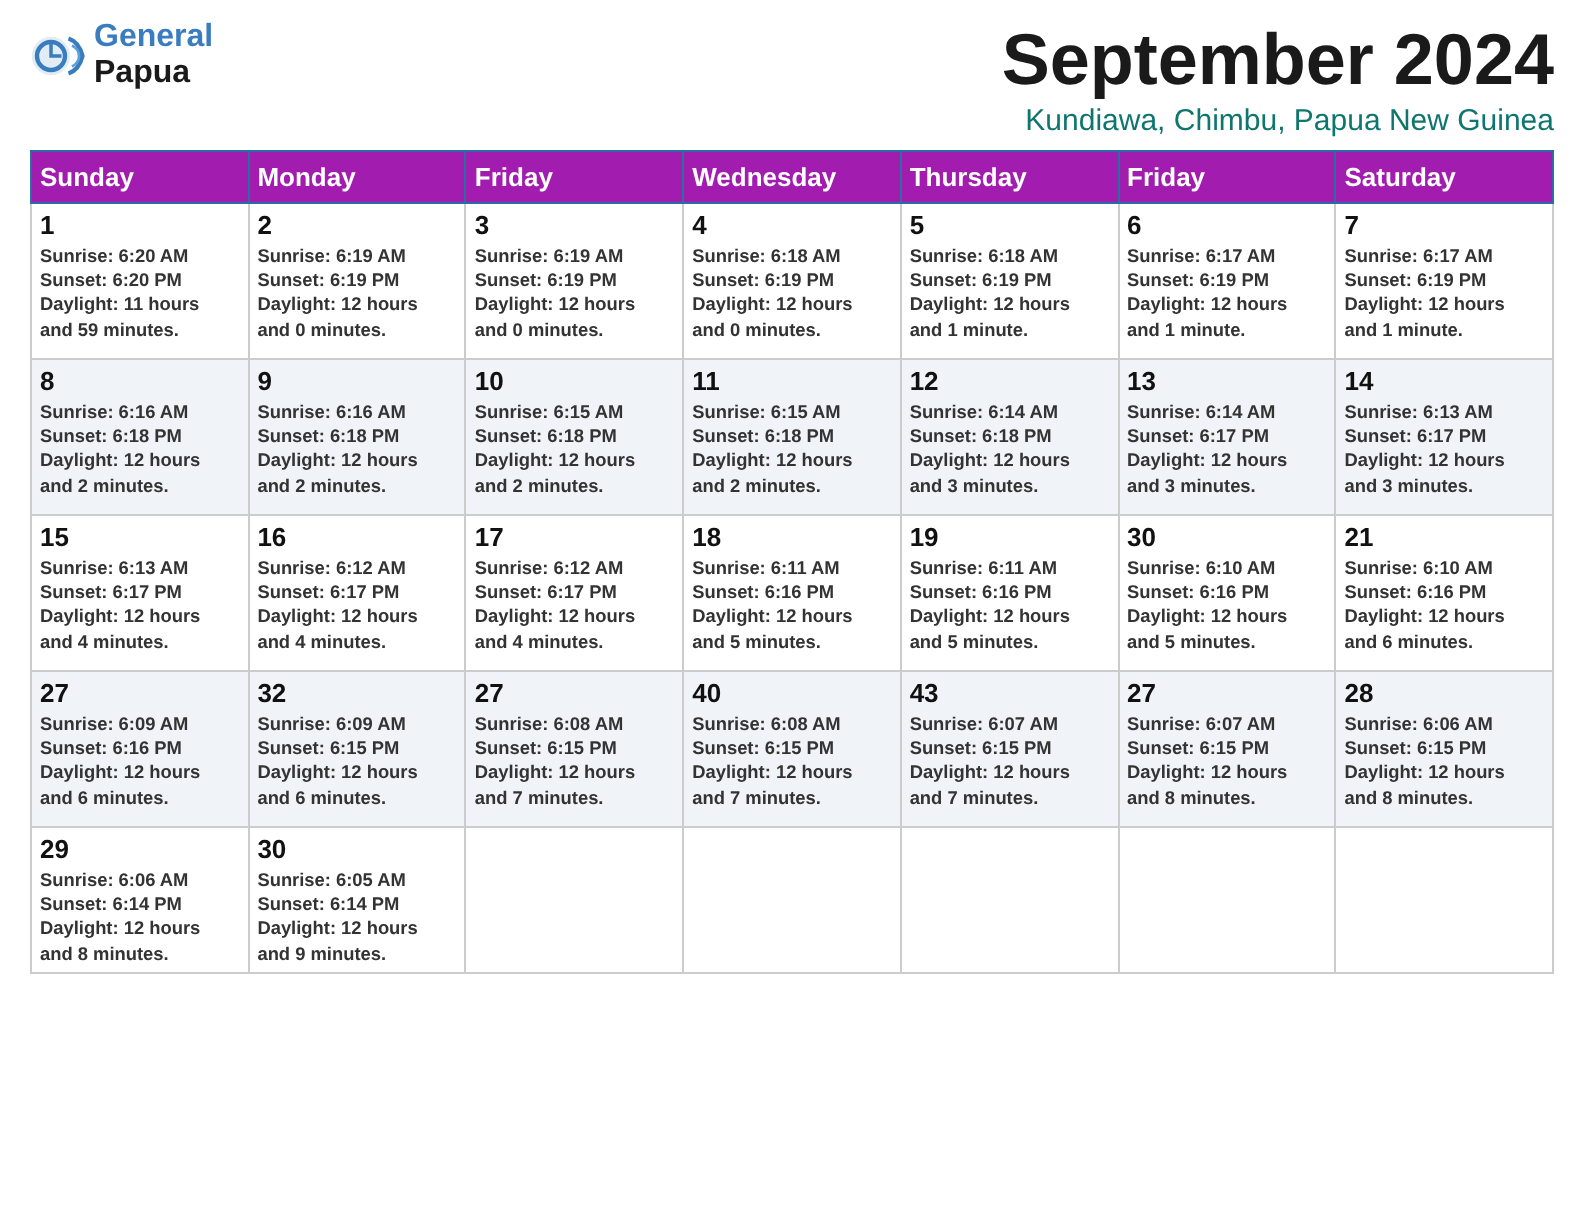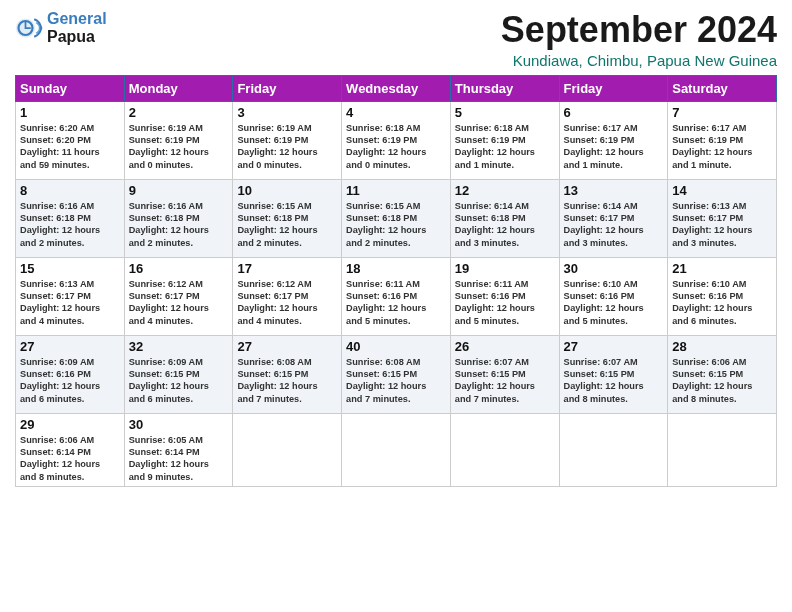--- a/index.html
+++ b/index.html
@@ -231,21 +231,21 @@
           </td>
           <td>
             <span class="day-num">27</span>
             <div class="cell-text">Sunrise: 6:08 AM<br>Sunset: 6:15 PM<br>Daylight: 12 hours<br>and 7 minutes.</div>
           </td>
           <td>
             <span class="day-num">40</span>
             <div class="cell-text">Sunrise: 6:08 AM<br>Sunset: 6:15 PM<br>Daylight: 12 hours<br>and 7 minutes.</div>
           </td>
           <td>
-            <span class="day-num">26</span>
+            <span class="day-num">43</span>
             <div class="cell-text">Sunrise: 6:07 AM<br>Sunset: 6:15 PM<br>Daylight: 12 hours<br>and 7 minutes.</div>
           </td>
           <td>
             <span class="day-num">27</span>
             <div class="cell-text">Sunrise: 6:07 AM<br>Sunset: 6:15 PM<br>Daylight: 12 hours<br>and 8 minutes.</div>
           </td>
           <td>
             <span class="day-num">28</span>
             <div class="cell-text">Sunrise: 6:06 AM<br>Sunset: 6:15 PM<br>Daylight: 12 hours<br>and 8 minutes.</div>
           </td>

